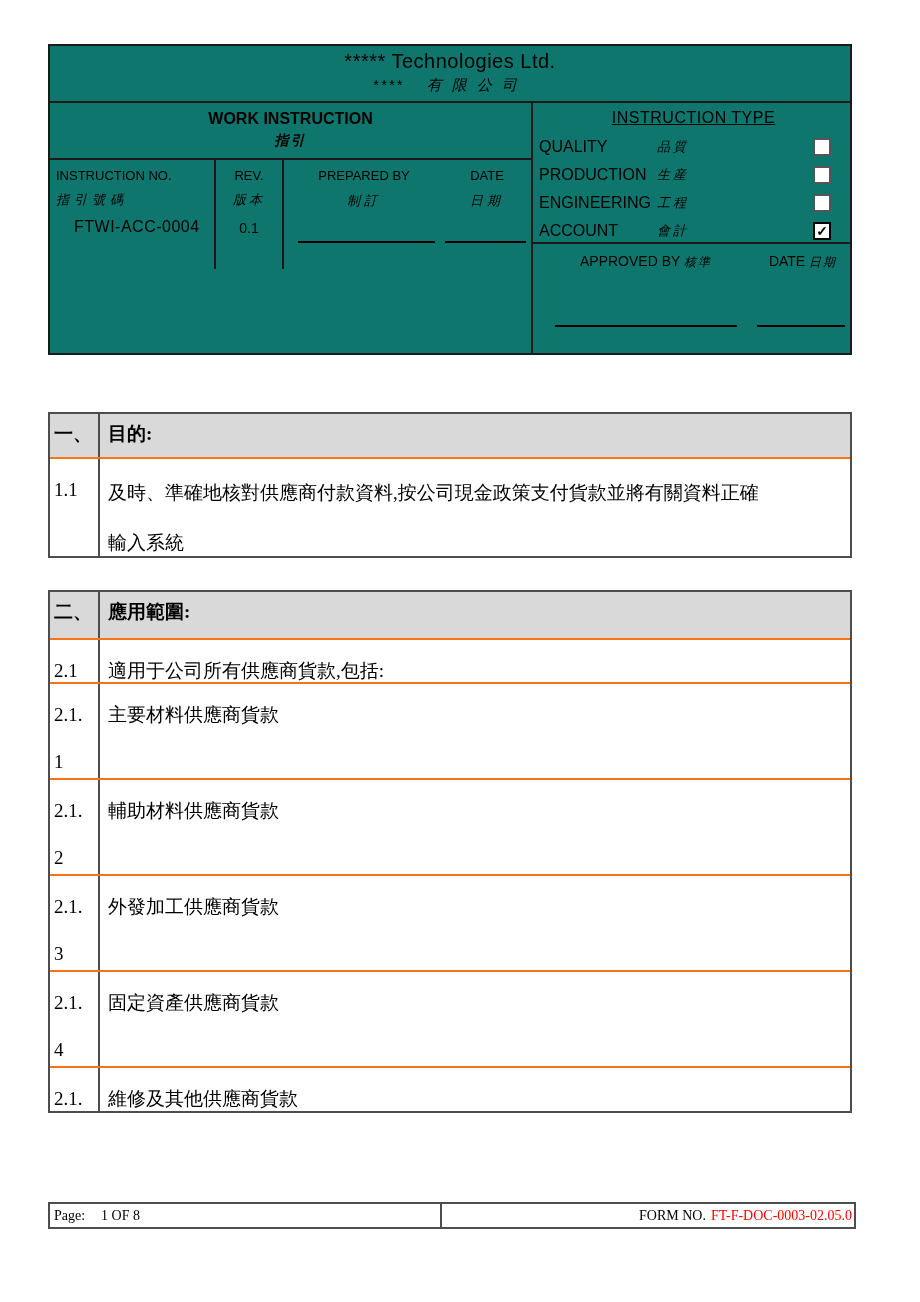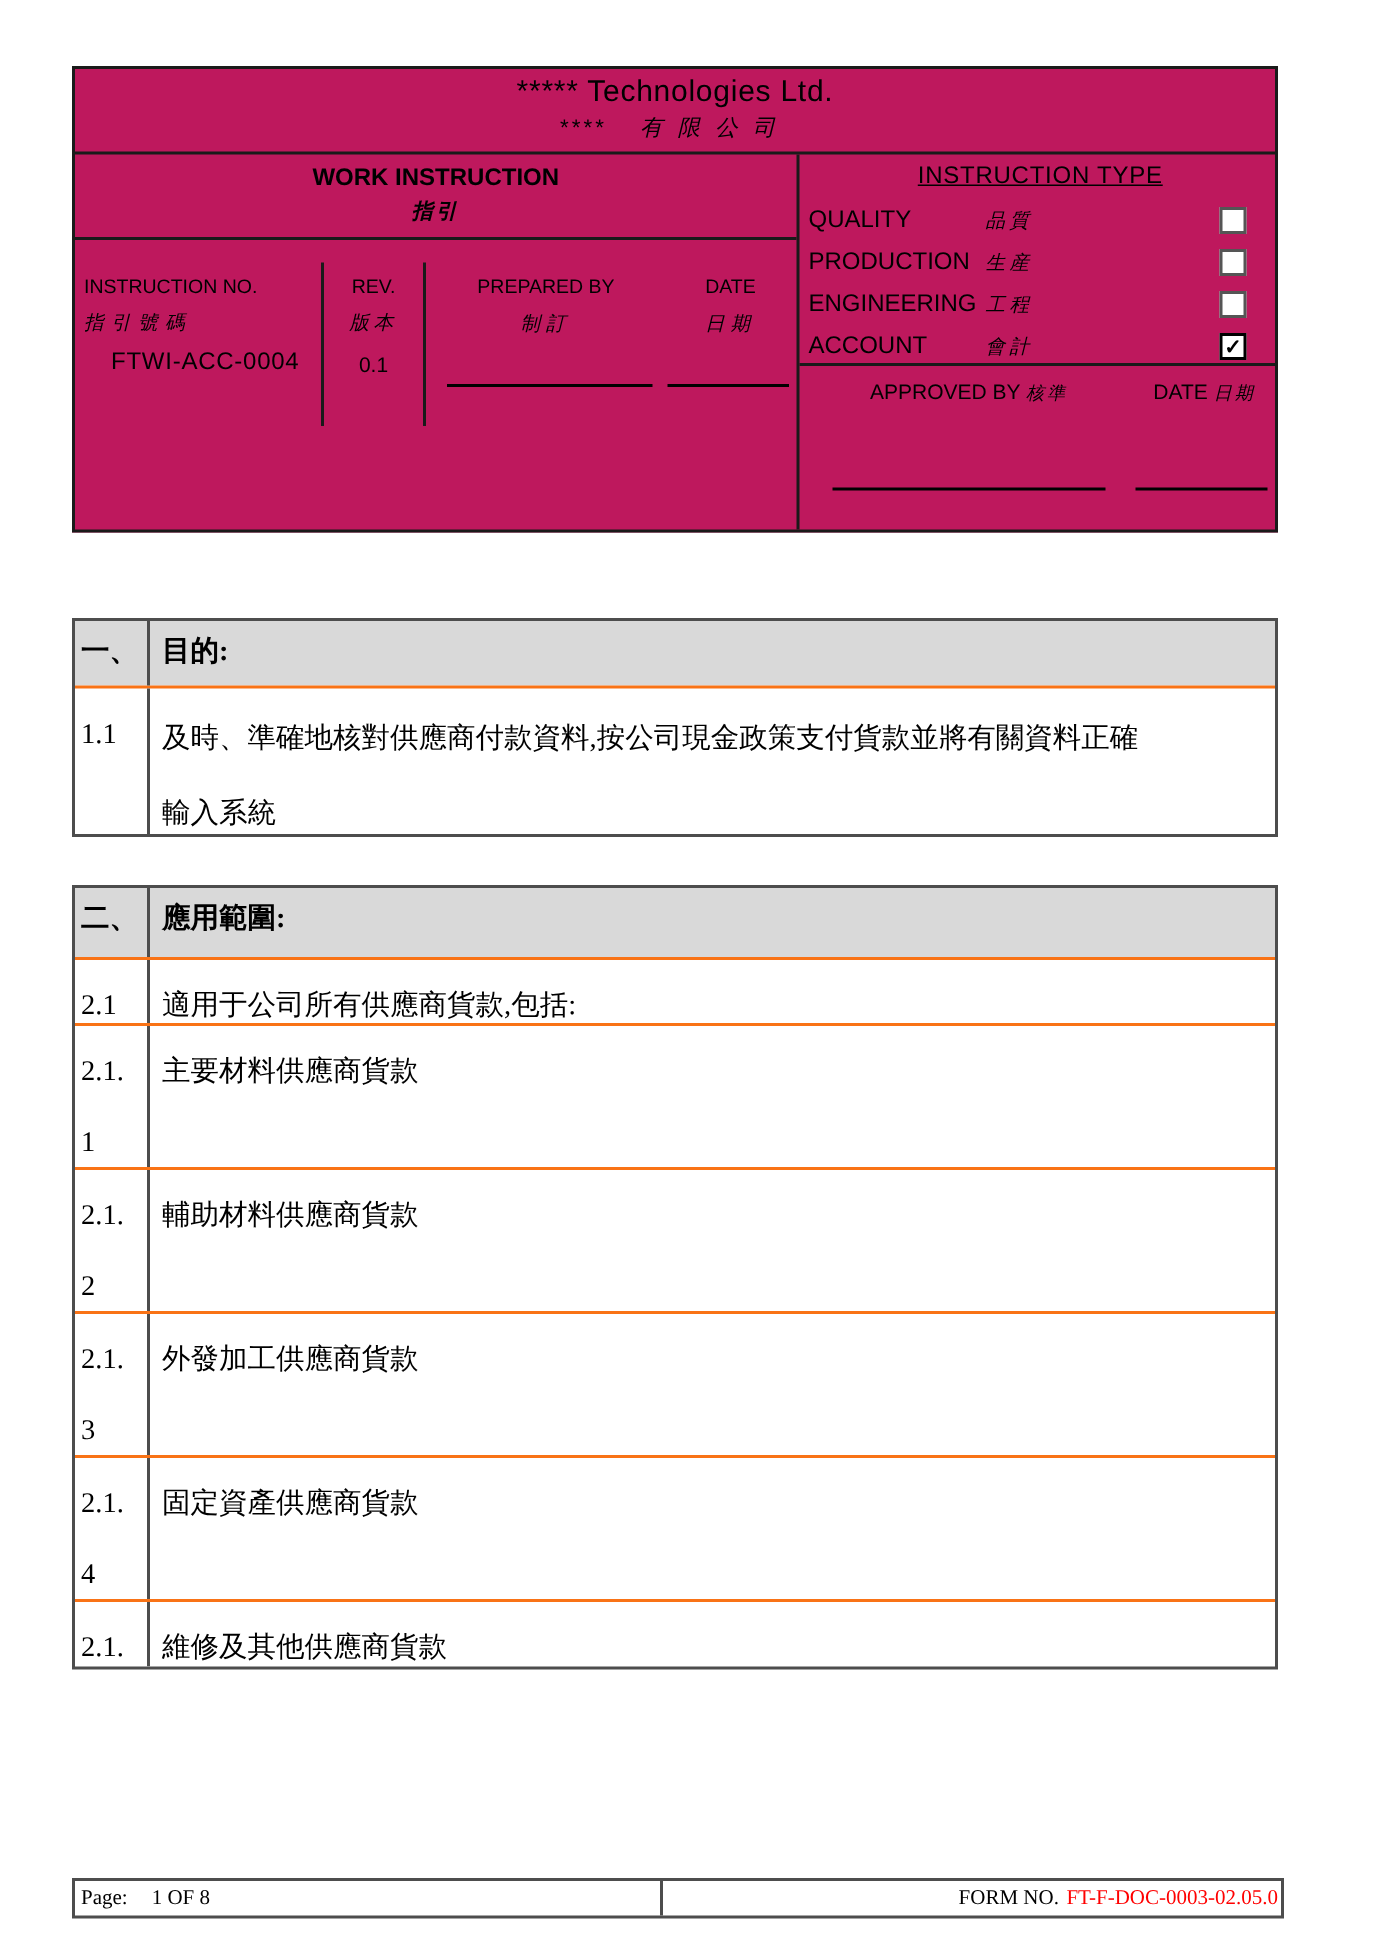--- a/index.html
+++ b/index.html
@@ -2,42 +2,42 @@
 <html><head>
 <meta charset="utf-8">
 <style>
   * { margin:0; padding:0; box-sizing:border-box; }
   body { width:920px; height:1302px; background:#ffffff; position:relative;
          font-family:"Liberation Sans", sans-serif; color:#000; }
   .page { position:absolute; inset:0; background:#fff; }
   .kai { font-family:"Liberation Serif", serif; font-style:italic; }
 
   
-  .hdr { position:absolute; left:48px; top:44px; width:804px; border:2px solid #1a1a1a; background:#be185d; }
+  .hdr { position:absolute; left:48px; top:44px; width:804px; border:2px solid #1a1a1a; background:#0f766e; }
   .company-row { height:57px; border-bottom:2px solid #1a1a1a; text-align:center; padding-top:4px; }
   .company-en { font-size:20px; letter-spacing:0.5px; }
   .company-cn-line { font-size:15px; margin-top:3px; }
   .company-cn-line .stars { margin-right:22px; letter-spacing:2px; }
   .company-cn-line .cn { font-family:"Liberation Serif", serif; font-style:italic; letter-spacing:10px; }
 
   .hdr-main { display:flex; }
   .hdr-left { width:483px; border-right:2px solid #1a1a1a; }
   .hdr-right { flex:1; }
 
   .wi-row { height:57px; border-bottom:2px solid #1a1a1a; text-align:center; padding-top:7px; }
   .wi-en { font-size:16px; font-weight:bold; }
   .wi-cn { font-size:14px; font-weight:bold; margin-top:4px; letter-spacing:2px; }
 
   .title-row { height:80px; border-bottom:2px solid #1a1a1a; padding:7px 8px 0 6px; }
   .title-label { font-size:13px; }
   .title-line { margin-top:7px; }
   .title-cn-label { font-size:13px; letter-spacing:3px; margin-right:14px; }
   .title-value { font-size:15px; font-weight:bold; letter-spacing:1px; }
 
-  .no-row { height:109px; display:flex;margin-top:15px; }
+  .no-row { height:109px; display:flex; }
   .insno-cell { width:166px; border-right:2px solid #1a1a1a; padding:8px 0 0 6px; }
   .insno-en { font-size:13px; }
   .insno-cn { font-size:13px; letter-spacing:5px; margin-top:8px; }
   .insno-val { font-size:16px; margin-top:9px; margin-left:18px; letter-spacing:0.5px; }
 
   .rev-cell { width:68px; border-right:2px solid #1a1a1a; text-align:center; padding-top:8px; }
   .rev-en { font-size:13px; }
   .rev-cn { font-size:13px; letter-spacing:3px; margin-top:8px; }
   .rev-val { font-size:14px; margin-top:11px; }
 
@@ -81,21 +81,21 @@
   .sec1 .sec-hrow { height:43px; }
   .sec1 .r11 { height:99px; }
   .sec1 .r11 .txt-cell { line-height:50px; padding-top:9px; }
   .sec2 { top:590px; }
   .sec2 .sec-hrow { height:46px; }
   .sec2 .r21 { height:44px; }
   .sec2 .rsub { height:96px; overflow:hidden; }
   .sec2 .rlast { height:45px; overflow:hidden; }
 
   
-  .ftr { position:absolute; left:48px; top:1252px; width:808px; height:27px; border:2px solid #4d4d4d;
+  .ftr { position:absolute; left:48px; top:1202px; width:808px; height:27px; border:2px solid #4d4d4d;
          display:flex; font-family:"Liberation Serif", serif; font-size:14px; }
   .ftr-left { width:392px; border-right:2px solid #4d4d4d; display:flex; align-items:center; padding-left:4px; }
   .ftr-left .pv { margin-left:16px; }
   .ftr-right { flex:1; display:flex; align-items:center; justify-content:flex-end; padding-right:2px;padding-left:20px; }
   .form-no-value { color:#ff0000; margin-left:5px; }
 </style>
 </head>
 <body>
 
 <div class="page">

